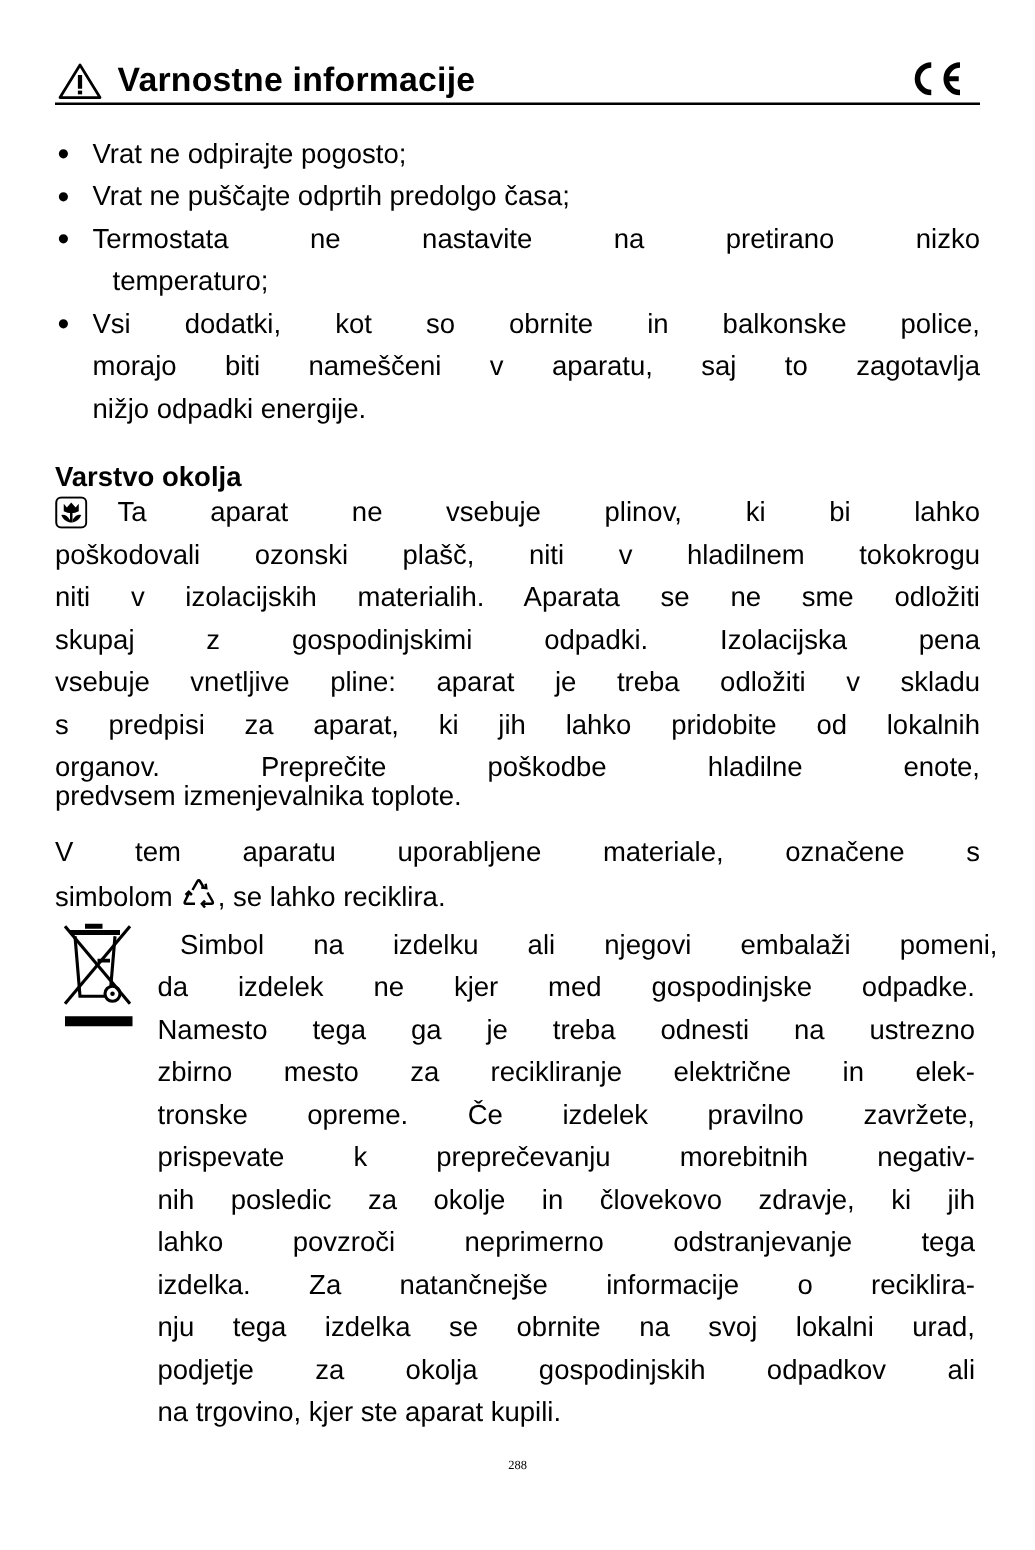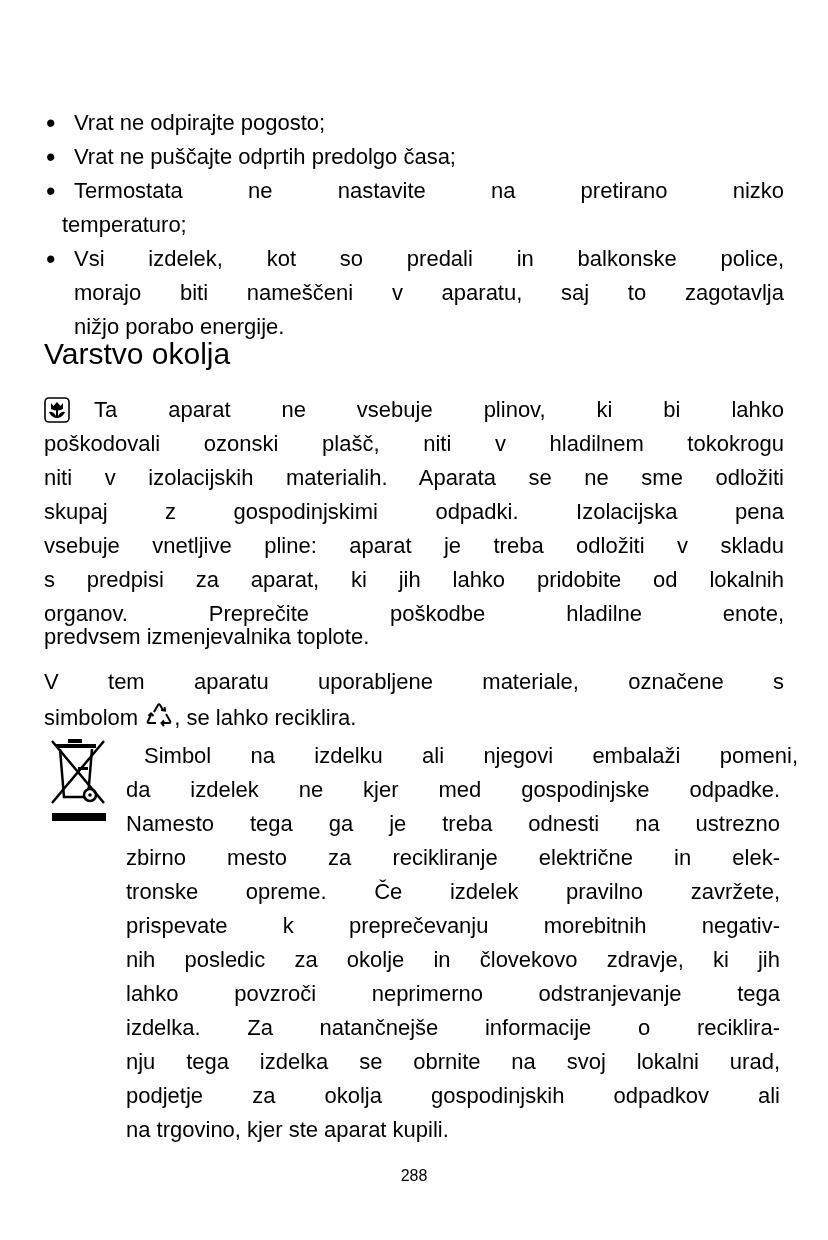--- a/index.html
+++ b/index.html
@@ -11,49 +11,63 @@
   .header-rule { position: absolute; left: 0; top: 38px; width: 740px; height: 2px; background: #000; }
   .warn-icon { position: absolute; left: 2px; top: 6px; width: 36px; height: 30px; }
   .header-title { position: absolute; left: 50px; top: 3px; font-size: 27px; font-weight: bold;
                   line-height: 34px; white-space: nowrap; letter-spacing: 0.2px; }
   .ce-mark { position: absolute; right: 12px; top: 4px; width: 46px; height: 30px; }
 
   .line { position: absolute; font-size: 22px; line-height: 34px; white-space: nowrap; }
   .j { text-align: justify; text-align-last: justify; white-space: normal; overflow: hidden; height: 34px; }
   .bullet { position: absolute; font-size: 27px; line-height: 34px; }
 
-  .section-title { position: absolute; left: 44px; top: 336px; font-size: 30px; font-weight: normal; line-height: 36px; }
+  .section-title { position: absolute; left: 44px; top: 364px; font-size: 22px; font-weight: bold; line-height: 36px; }
 
   .ozone-icon { display: inline-block; vertical-align: -4px; width: 26px; height: 26px; margin-right: 6px; }
   .recycle-icon { display: inline-block; vertical-align: -6px; width: 30px; height: 30px; }
   .weee-icon { position: absolute; left: 48px; top: 737px; width: 62px; height: 86px; }
 
-  .page-number { position: absolute; left: 0; width: 828px; top: 1167px; text-align: center; font-size: 16px; }
+  .page-number { position: absolute; left: 0; width: 828px; top: 1167px; text-align: center; font-size: 10px; font-family: Liberation Serif, serif; }
 </style>
 </head>
 <body>
 
 <div class="page">
 
+  <div class="header">
+    <svg class="warn-icon" viewBox="0 0 36 30">
+      <path d="M18 2 L34 28 L2 28 Z" fill="none" stroke="#000" stroke-width="2.2" stroke-linejoin="round"></path>
+      <rect x="16.3" y="10" width="3.4" height="11" fill="#000"></rect>
+      <rect x="16.3" y="22.5" width="3.4" height="3" fill="#000"></rect>
+    </svg>
+    <div class="header-title">Varnostne informacije</div>
+    <svg class="ce-mark" viewBox="0 0 46 30">
+      <path d="M19 4 A11 11 0 1 0 19 26" fill="none" stroke="#000" stroke-width="4.5"></path>
+      <path d="M42 4 A11 11 0 1 0 42 26" fill="none" stroke="#000" stroke-width="4.5"></path>
+      <rect x="31" y="13" width="10" height="4" fill="#000"></rect>
+    </svg>
+    <div class="header-rule"></div>
+  </div>
 
   <div>
     <div class="bullet" style="left:46px; top:106px;">•</div>
     <div class="line" style="left:74px; top:106px;">Vrat ne odpirajte pogosto;</div>
 
     <div class="bullet" style="left:46px; top:140px;">•</div>
     <div class="line" style="left:74px; top:140px;">Vrat ne puščajte odprtih predolgo časa;</div>
 
     <div class="bullet" style="left:46px; top:174px;">•</div>
     <div class="line j" style="left:74px; top:174px; width:710px;">Termostata ne nastavite na pretirano nizko</div>
-    <div class="line" style="left:62px; top:208px;text-align:center;">temperaturo;</div>
+    <div class="line" style="left:90px; top:208px;text-align:center;">temperaturo;</div>
 
     <div class="bullet" style="left:46px; top:242px;">•</div>
-    <div class="line j" style="left:74px; top:242px; width:710px;">Vsi izdelek, kot so predali in balkonske police,</div>
+    <div class="line j" style="left:74px; top:242px; width:710px;">Vsi dodatki, kot so obrnite in balkonske police,</div>
     <div class="line j" style="left:74px; top:276px; width:710px;">morajo biti nameščeni v aparatu, saj to zagotavlja</div>
-    <div class="line" style="left:74px; top:310px;">nižjo porabo energije.</div>
+    <div class="line" style="left:74px; top:310px;">nižjo odpadki energije.</div>
   </div>
 
   <div class="section-title">Varstvo okolja</div>
 
   <div>
     <div class="line" style="left:44px; top:393px; width:740px; height:34px; display:flex; align-items:center;">
       <svg class="ozone-icon" viewBox="0 0 26 26" style="flex:none;">
         <rect x="1" y="1" width="24" height="24" rx="4" fill="#fff" stroke="#000" stroke-width="1.6"></rect>
         <path d="M7 6 L9.5 9 L13 5 L16.5 9 L19 6 L19 12 Q13 15 7 12 Z" fill="#000"></path>
         <rect x="12" y="12" width="2" height="9" fill="#000"></rect>

